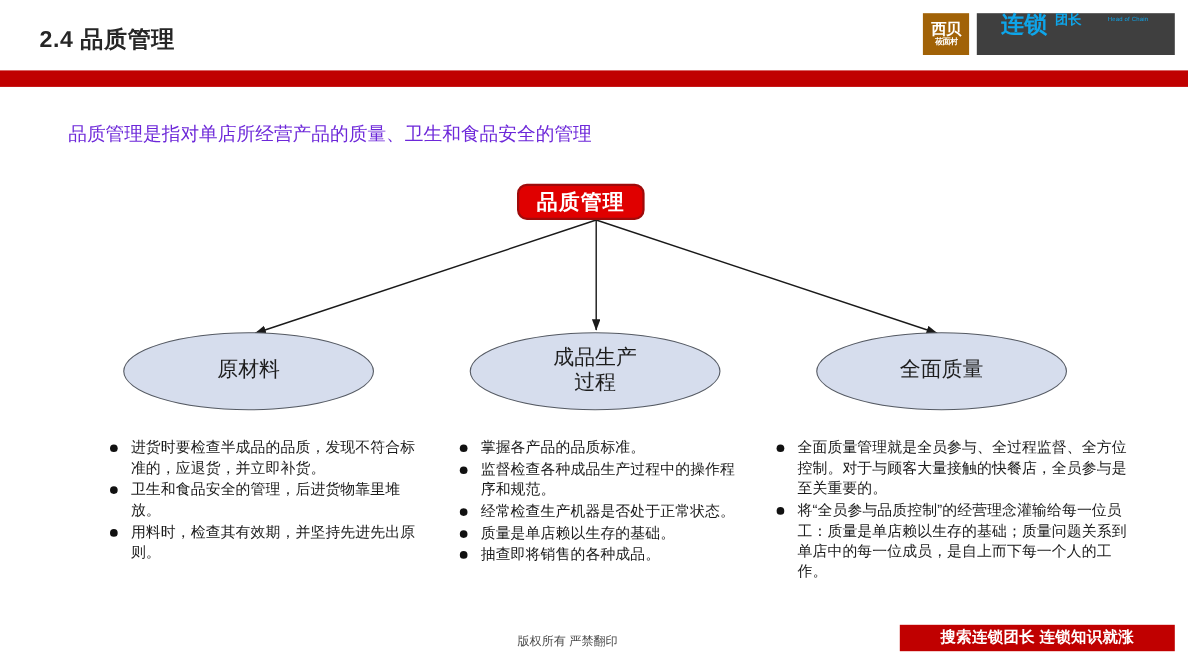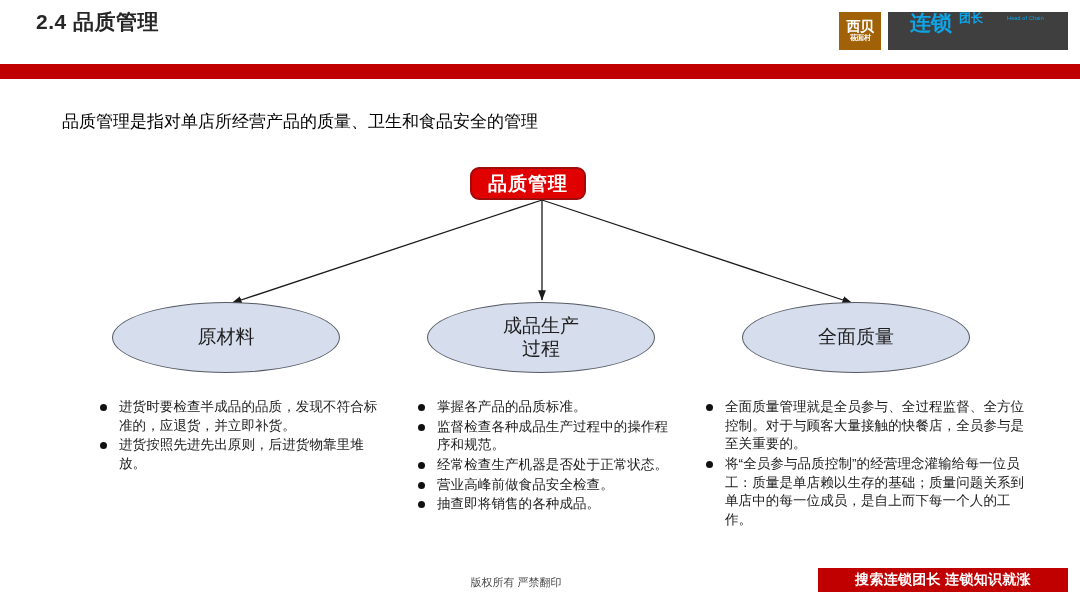--- a/index.html
+++ b/index.html
@@ -15,21 +15,21 @@
     width: 1080px;
     height: 608px;
     background: #ffffff;
     overflow: hidden;
   }
 
   
   .header-title {
     position: absolute;
     left: 36px;
-    top: 8px;
+    top: 22px;
     font-size: 21px;
     font-weight: bold;
     color: #262626;
     letter-spacing: 0.5px;
     white-space: nowrap;
   }
   .header-rule {
     position: absolute;
     left: 0;
     top: 64px;
@@ -103,21 +103,21 @@
     transform: scale(0.9);
     white-space: nowrap;
   }
 
   
   .lead {
     position: absolute;
     left: 62px;
     top: 110px;
     font-size: 17px;
-    color: #000000;
+    color: #6d28d9;
     white-space: nowrap;
     text-align: center;
   }
 
   
   .diagram-svg {
     position: absolute;
     left: 0;
     top: 0;
     width: 1080px;
@@ -281,40 +281,44 @@
     </span>
   </div>
 
   <div class="bullet-col" id="col-1">
     <div class="bullet-item">
       <div class="bullet-dot"></div>
       <div class="bullet-text">进货时要检查半成品的品质，发现不符合标准的，应退货，并立即补货。</div>
     </div>
     <div class="bullet-item">
       <div class="bullet-dot"></div>
-      <div class="bullet-text">进货按照先进先出原则，后进货物靠里堆放。</div>
+      <div class="bullet-text">卫生和食品安全的管理，后进货物靠里堆放。</div>
+    </div>
+    <div class="bullet-item">
+      <div class="bullet-dot"></div>
+      <div class="bullet-text">用料时，检查其有效期，并坚持先进先出原则。</div>
     </div>
   </div>
 
   <div class="bullet-col" id="col-2">
     <div class="bullet-item">
       <div class="bullet-dot"></div>
       <div class="bullet-text">掌握各产品的品质标准。</div>
     </div>
     <div class="bullet-item">
       <div class="bullet-dot"></div>
       <div class="bullet-text">监督检查各种成品生产过程中的操作程序和规范。</div>
     </div>
     <div class="bullet-item">
       <div class="bullet-dot"></div>
       <div class="bullet-text">经常检查生产机器是否处于正常状态。</div>
     </div>
     <div class="bullet-item">
       <div class="bullet-dot"></div>
-      <div class="bullet-text">营业高峰前做食品安全检查。</div>
+      <div class="bullet-text">质量是单店赖以生存的基础。</div>
     </div>
     <div class="bullet-item">
       <div class="bullet-dot"></div>
       <div class="bullet-text">抽查即将销售的各种成品。</div>
     </div>
   </div>
 
   <div class="bullet-col" id="col-3">
     <div class="bullet-item">
       <div class="bullet-dot"></div>

